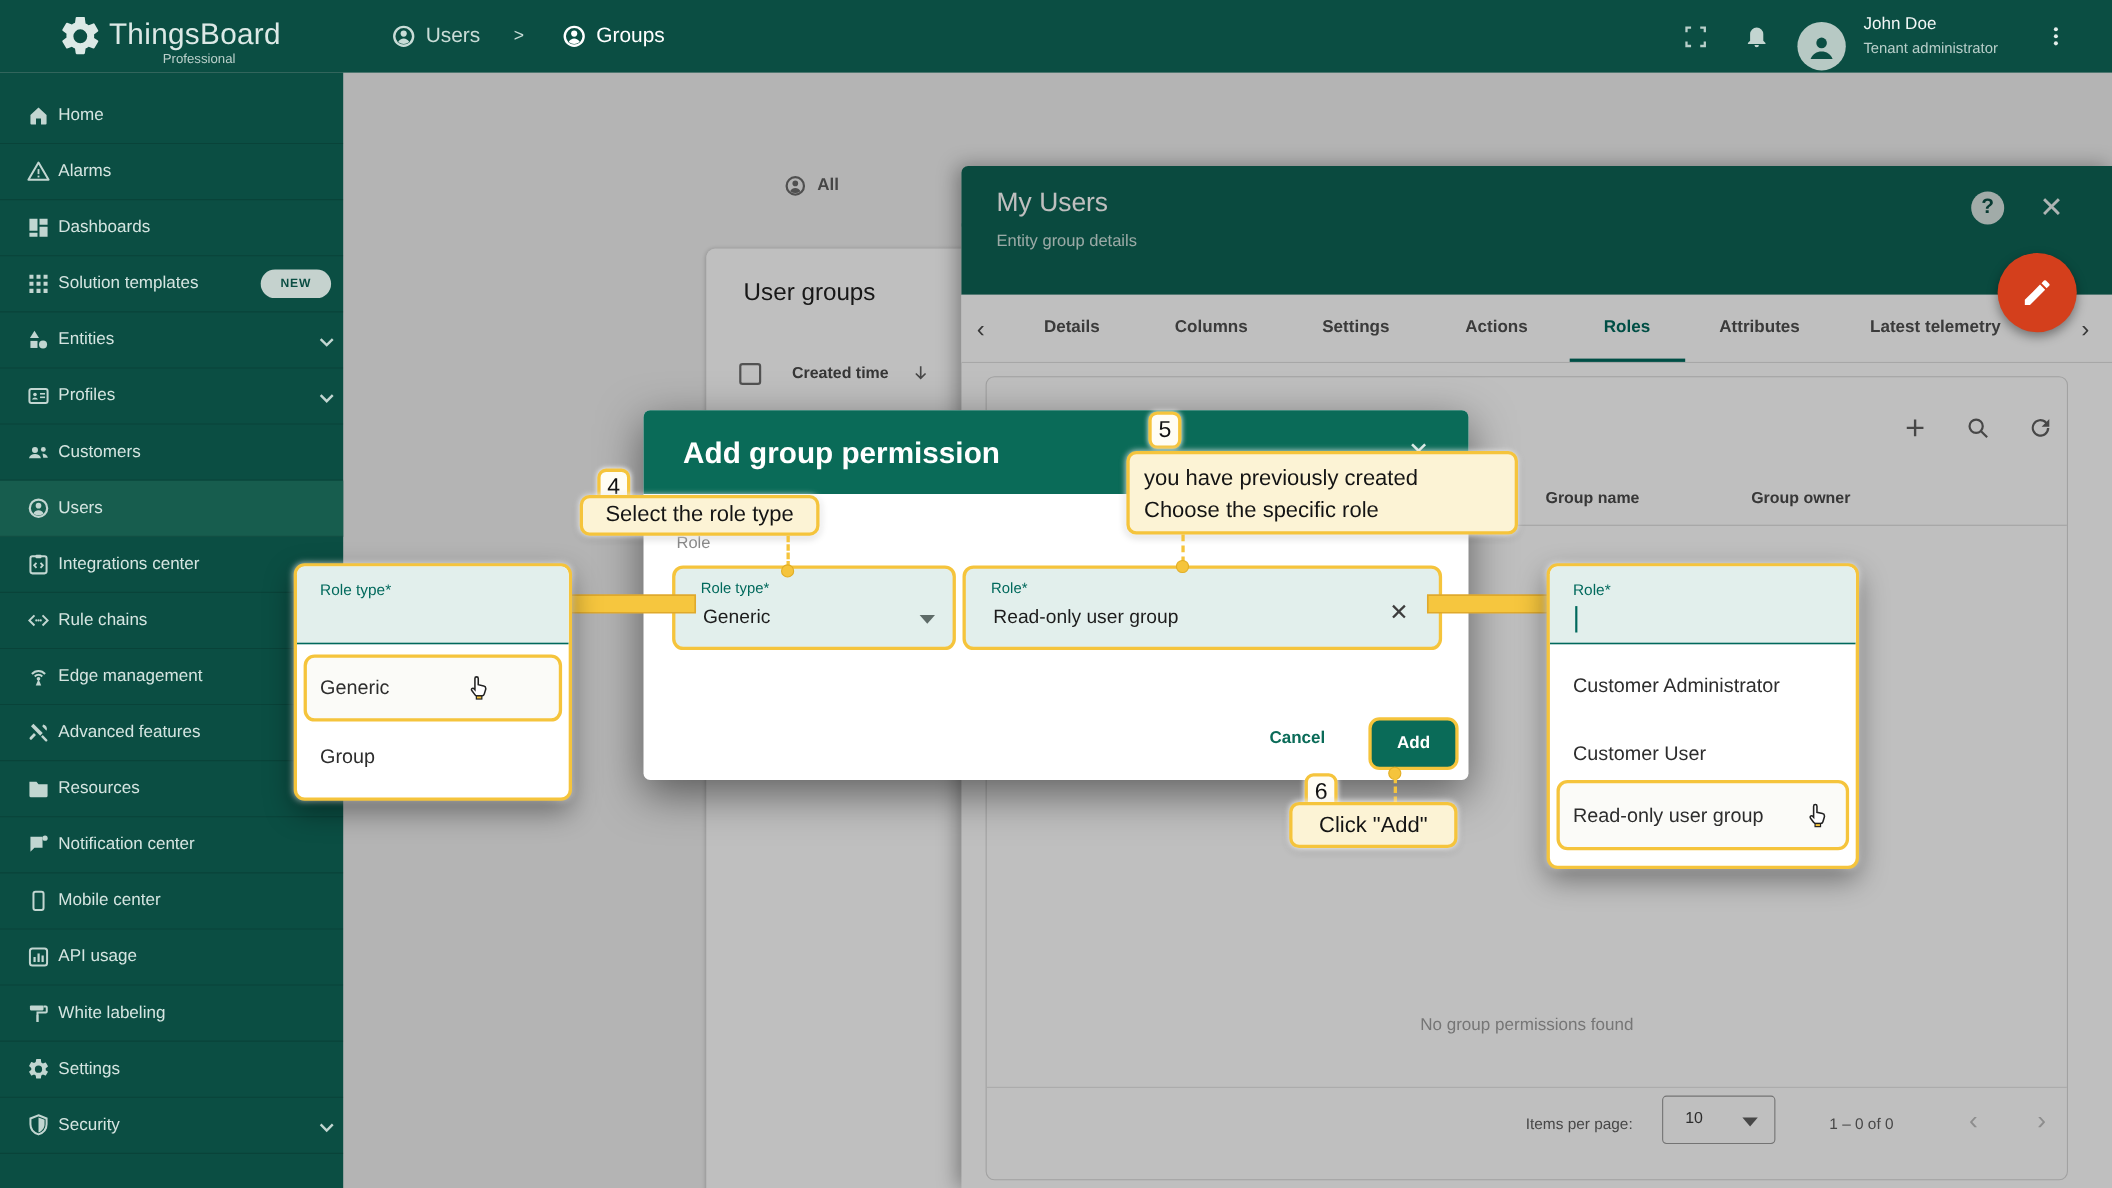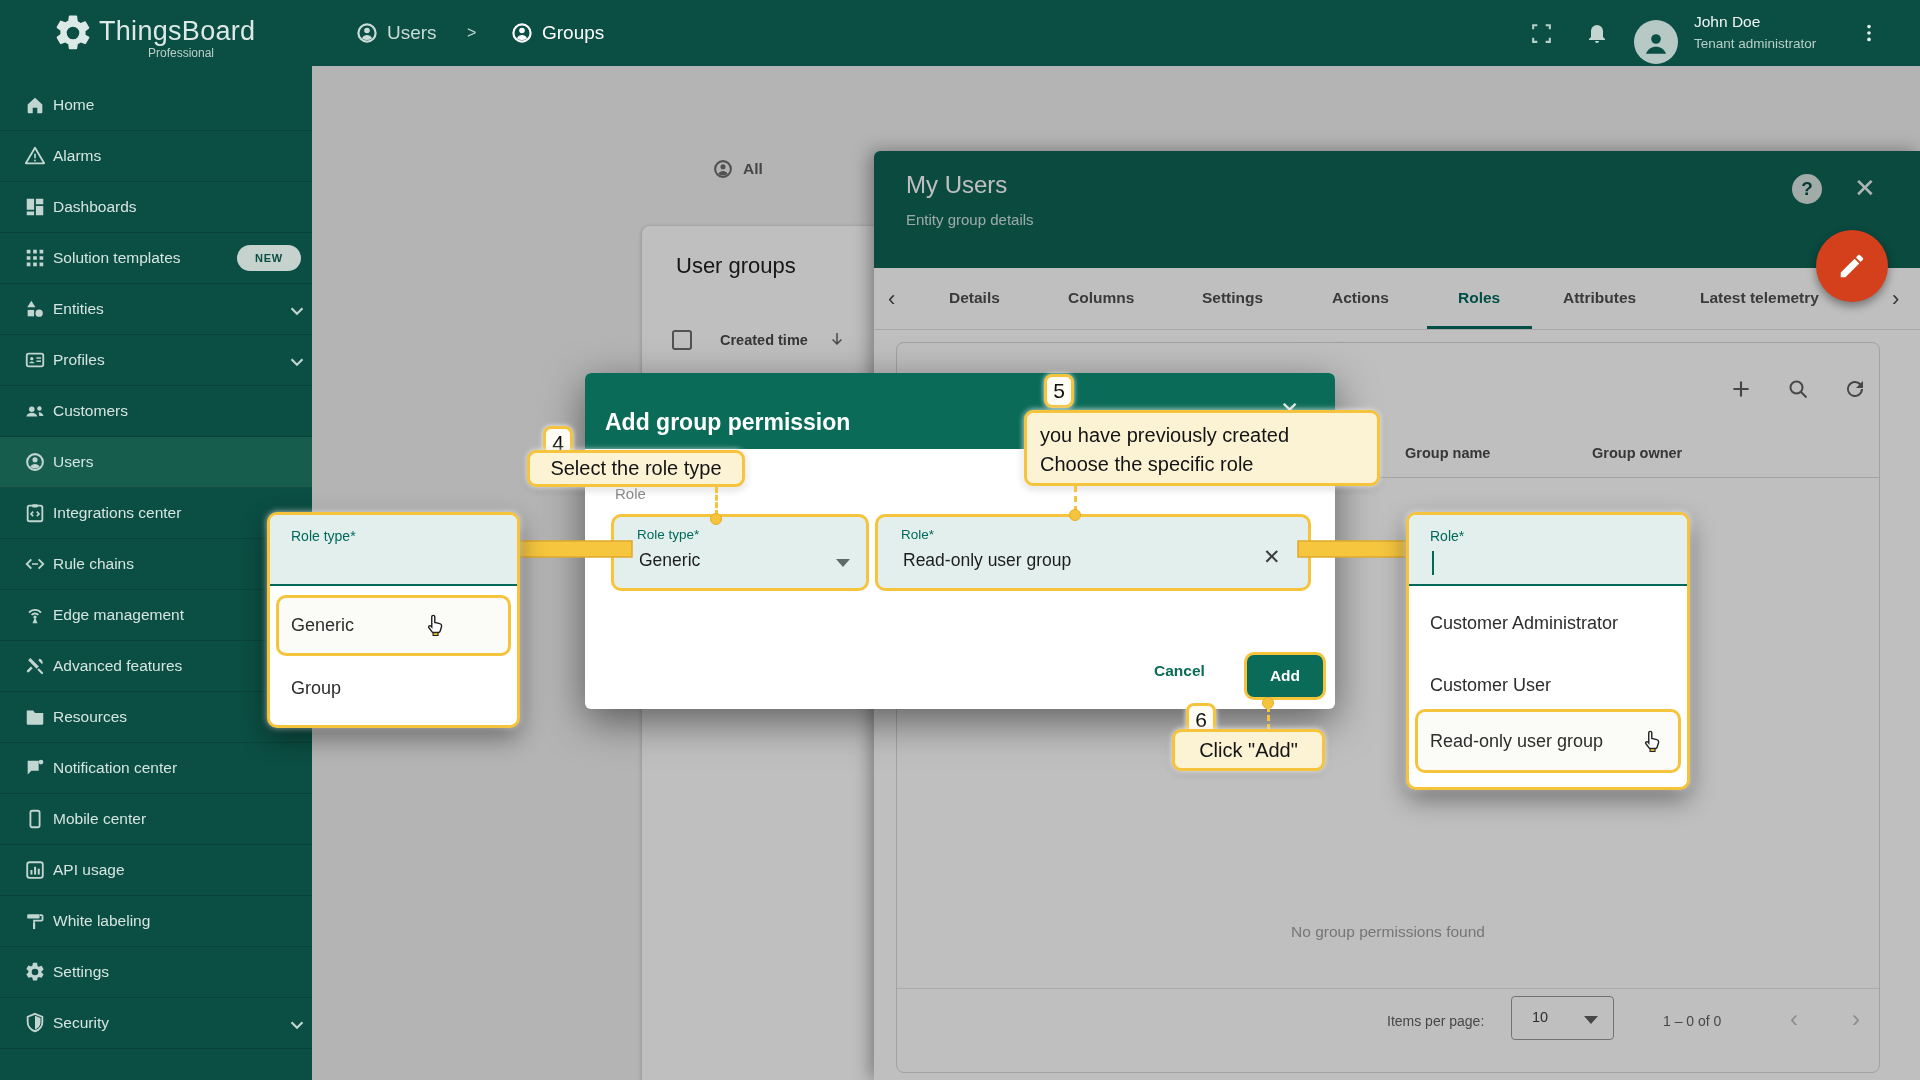--- a/index.html
+++ b/index.html
@@ -487,21 +487,21 @@
   </div>
 
   <button class="fab">
     <svg class="ic" style="width:30px;height:30px;">
         <use href="#sym-pencil"></use>
       </svg>
   </button>
 
   <div class="modal">
     <div class="modal-head">
-      <div class="abs" style="left:20px;top:24px;font-size:23px;font-weight:600;color:#FFFFFF;margin-top:12px;">Add group permission</div>
+      <div class="abs" style="left:36px;top:24px;font-size:27px;font-weight:600;color:#FFFFFF;">Add group permission</div>
       <div class="abs" style="left:695px;top:24px;font-size:23px;color:#DCEBE7;">✕</div>
     </div>
     <div class="abs" style="left:30px;top:112px;font-size:15px;color:#8A8A8A;">Role</div>
 
     <div class="field" style="left:26px;top:141px;width:258px;height:77px;">
       <span class="field-label">Role type*</span>
       <span class="field-value">Generic</span>
       <span class="caret" style="left:222px;top:42px;"></span>
     </div>
 

